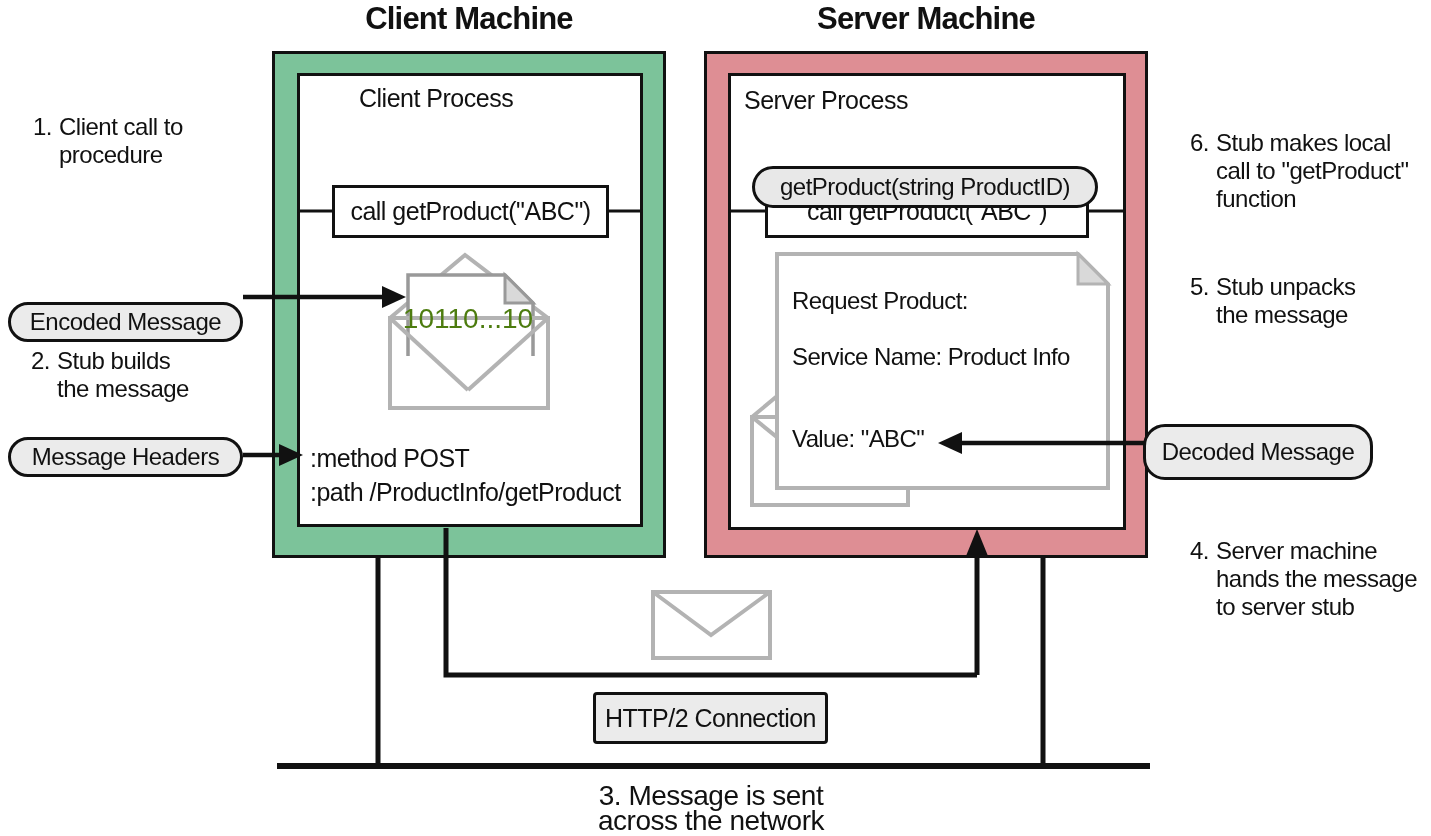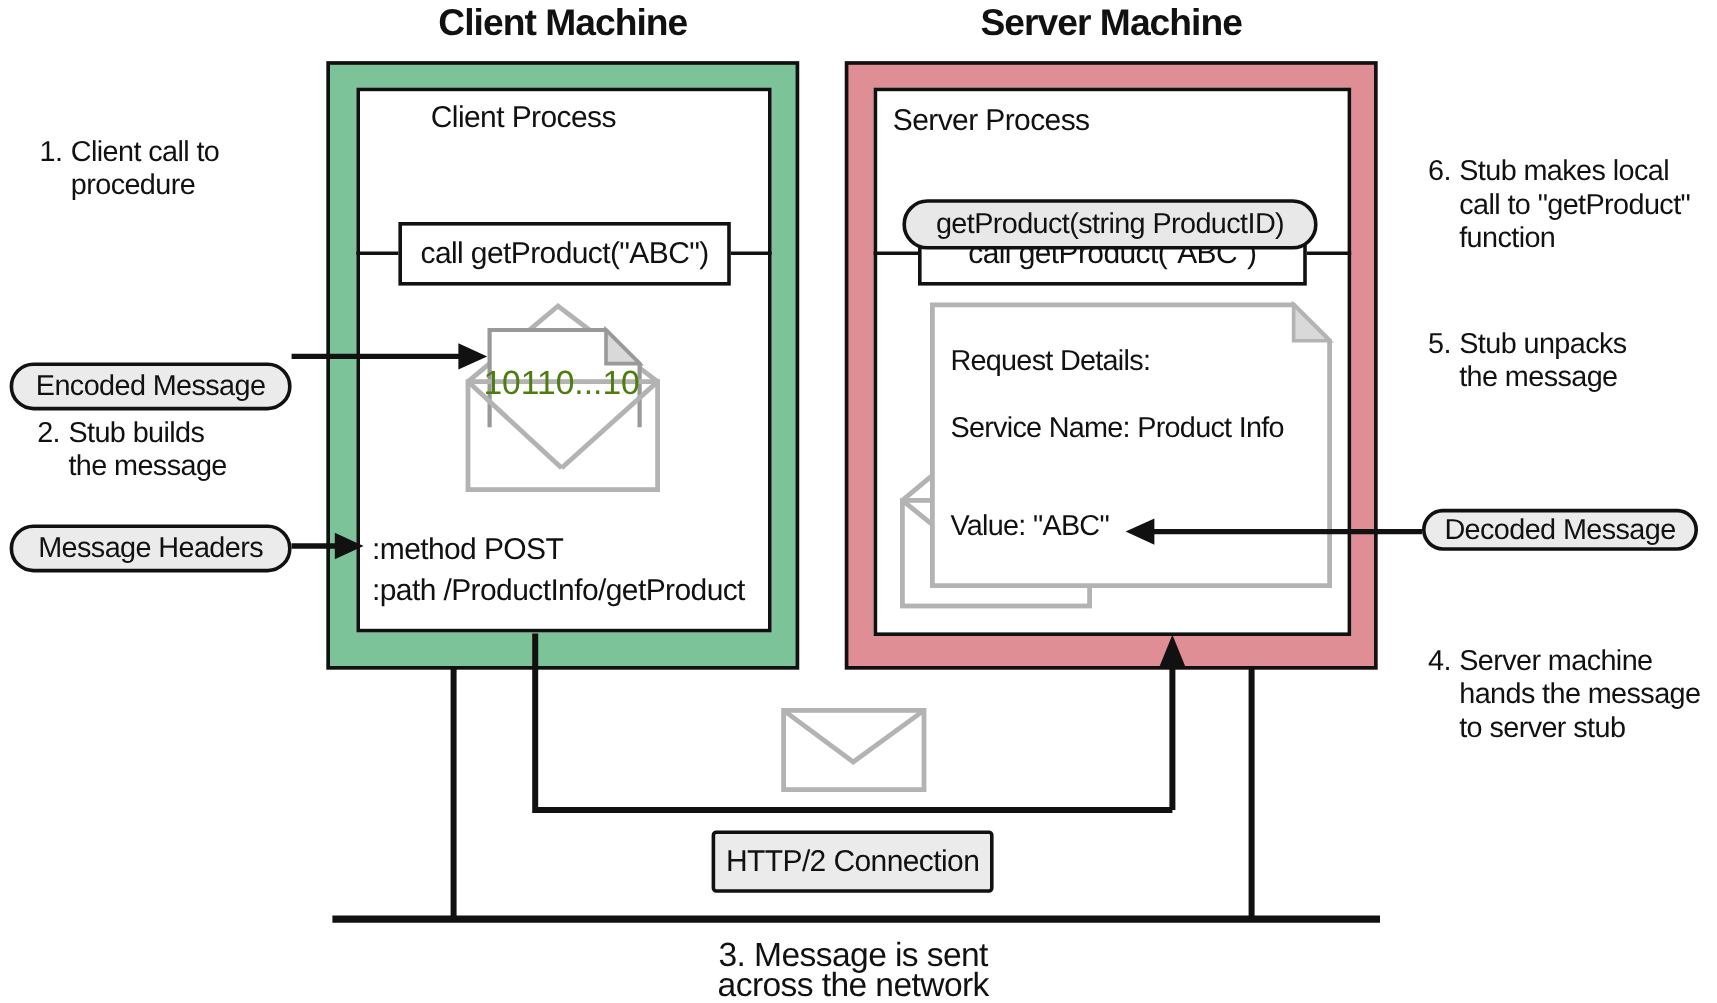--- a/index.html
+++ b/index.html
@@ -123,27 +123,27 @@
 
   <div class="abs callbox" style="left:332px;top:185px;width:277px;height:53px;">call getProduct("ABC")</div>
   <div class="abs callbox" style="left:765px;top:184px;width:324px;height:54px;">call getProduct("ABC")</div>
 
   <div class="abs pill fn" style="left:752px;top:125px;width:346px;height:42px;margin-top:41px;">getProduct(string ProductID)</div>
 
   <div class="abs binary" style="left:398px;top:303px;width:140px;">10110...10</div>
 
   <div class="abs hdrs" style="left:310px;top:441px;"><div>:method POST</div><div>:path /ProductInfo/getProduct</div></div>
 
-  <div class="abs docline" style="left:792px;top:287px;">Request Details:</div>
+  <div class="abs docline" style="left:792px;top:287px;">Request Product:</div>
   <div class="abs docline" style="left:792px;top:343px;">Service Name: Product Info</div>
   <div class="abs docline" style="left:792px;top:425px;">Value: "ABC"</div>
 
   <div class="abs pill" style="left:8px;top:278px;width:235px;height:40px;margin-top:24px;">Encoded Message</div>
   <div class="abs pill" style="left:8px;top:437px;width:235px;height:40px;">Message Headers</div>
-  <div class="abs pill" style="left:1185px;top:424px;width:230px;height:35px;">Decoded Message</div>
+  <div class="abs pill" style="left:1143px;top:424px;width:230px;height:56px;">Decoded Message</div>
   <div class="abs pill http" style="left:593px;top:692px;width:235px;height:52px;">HTTP/2 Connection</div>
 
   <div class="abs anno" style="left:33px;top:113px;">
     <span class="anno-num">1.</span>
     <span class="anno-body">
       <span>Client call to</span>
       <span>procedure</span>
     </span>
   </div>
 

